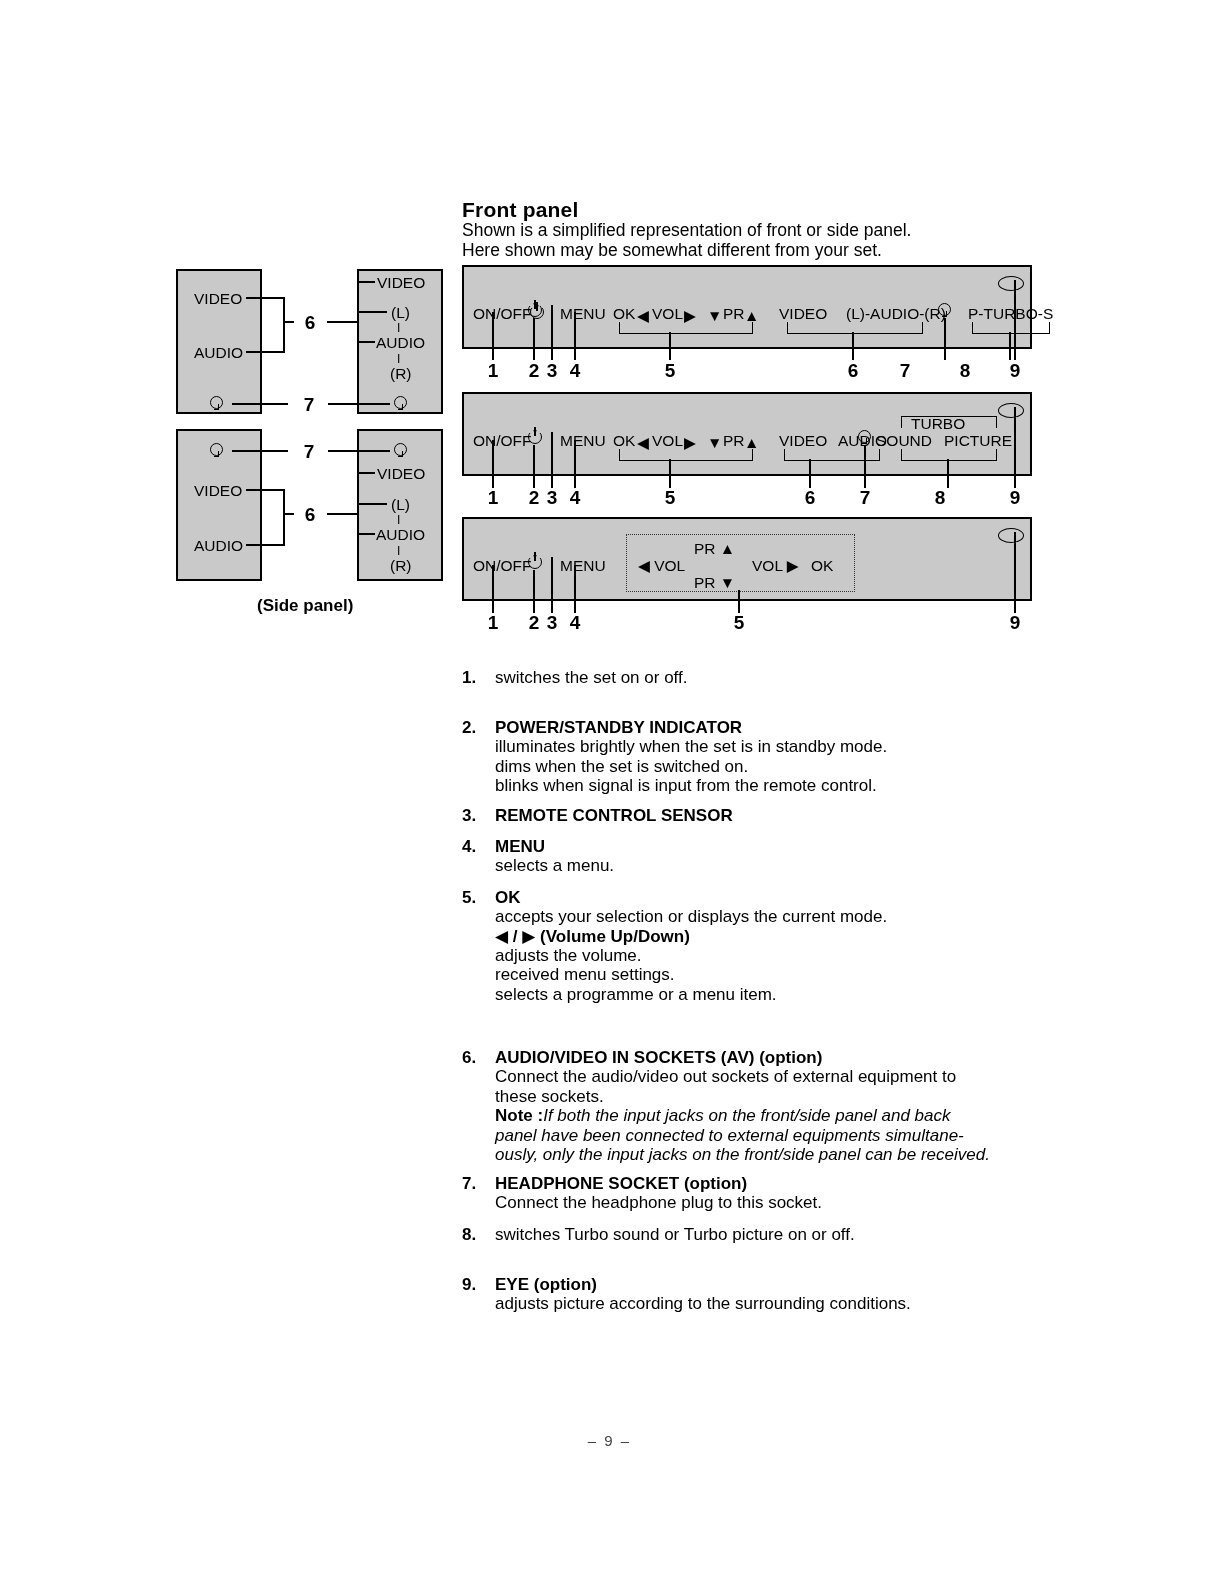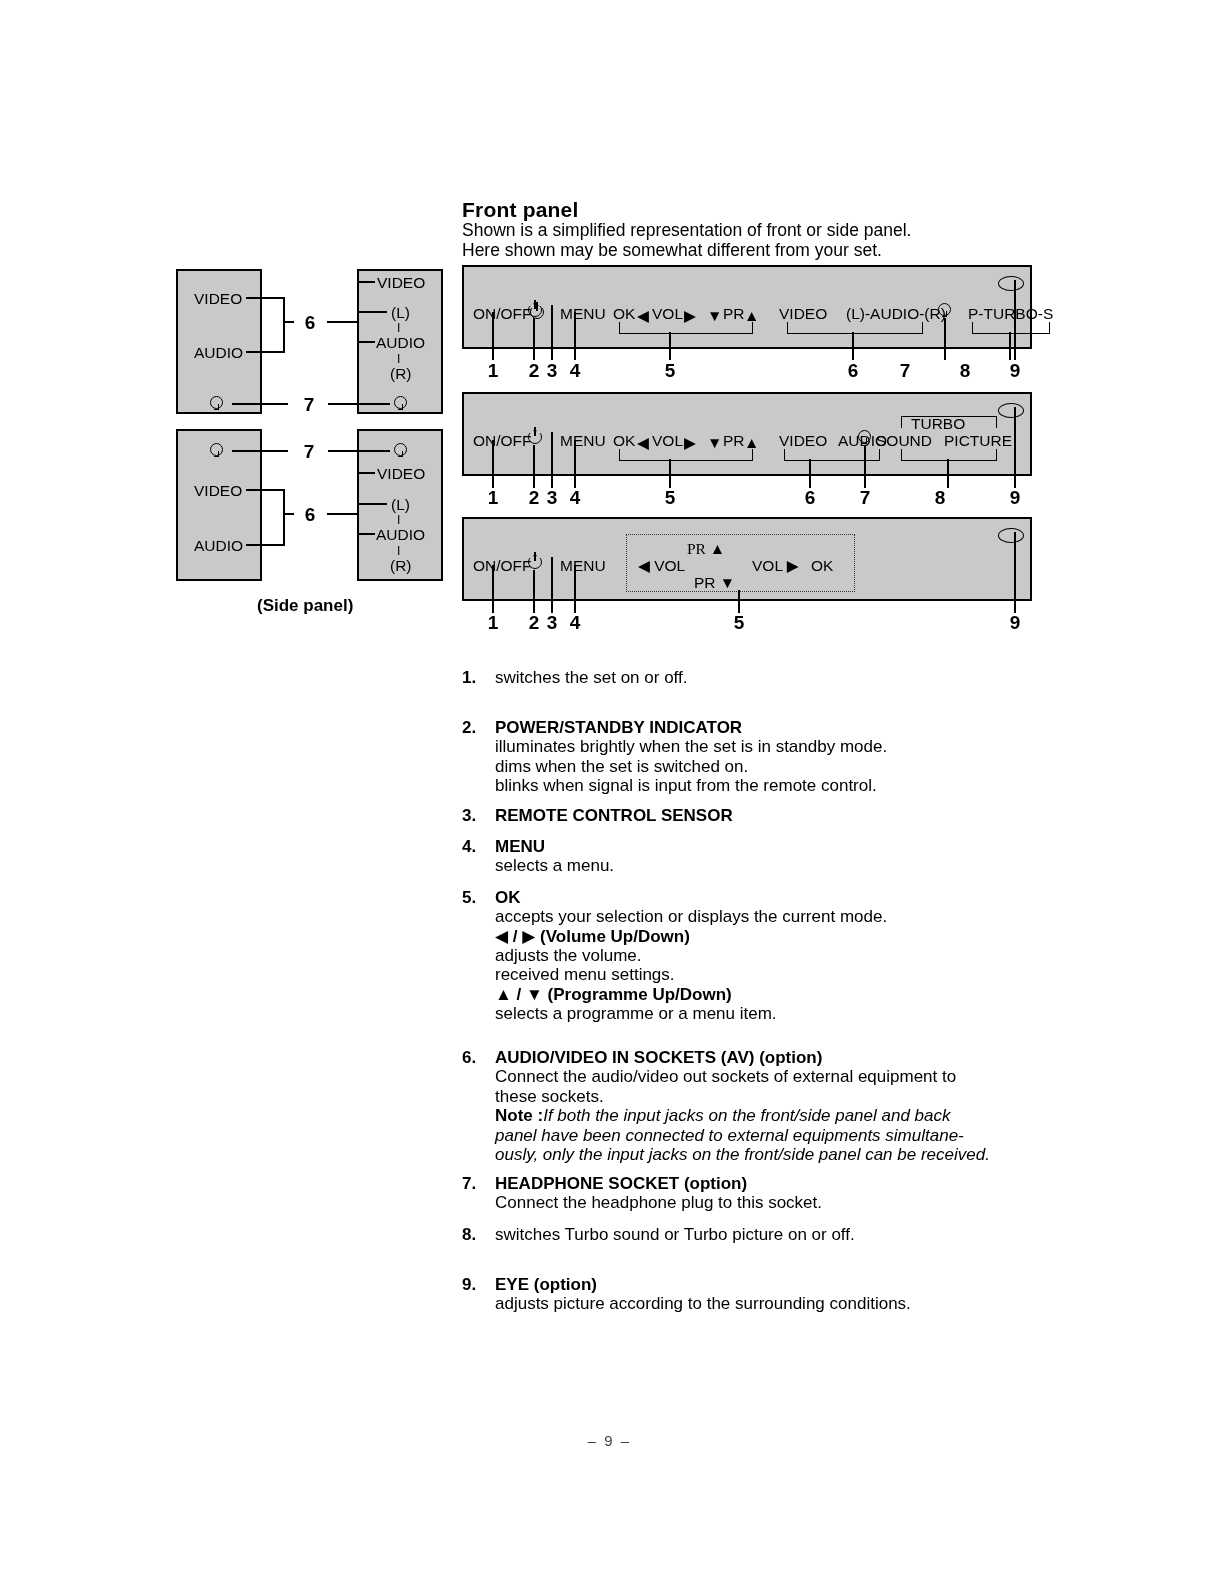--- a/index.html
+++ b/index.html
@@ -240,21 +240,21 @@
   <div class="num" style="left:795px;top:487px;">6</div>
   <div class="num" style="left:850px;top:487px;">7</div>
   <div class="num" style="left:925px;top:487px;">8</div>
   <div class="num" style="left:1000px;top:487px;">9</div>
 
   <div class="panel" style="left:462px;top:517px;width:570px;height:84px;">
     <div class="lbl" style="left:9px;top:39px;">ON/OFF</div>
     <div class="lbl" style="left:96px;top:39px;">MENU</div>
     <div class="dotbox" style="left:162px;top:15px;width:229px;height:58px;"></div>
     <div class="lbl" style="left:174px;top:39px;">◀ VOL</div>
-    <div class="lbl" style="left:223px;top:22px;font-family:Liberation Serif, serif;">PR ▲</div>
+    <div class="lbl" style="left:230px;top:22px;">PR ▲</div>
     <div class="lbl" style="left:230px;top:56px;">PR ▼</div>
     <div class="lbl" style="left:288px;top:39px;">VOL ▶</div>
     <div class="lbl" style="left:347px;top:39px;">OK</div>
     <div class="eye" style="left:534px;top:9px;"></div>
   </div>
   <div class="pw" style="left:527px;top:552px;">
       <i></i>
       <b></b>
     </div>
 
@@ -304,21 +304,20 @@
   </div>
 
   <div class="item" style="top:888px;">
     <span class="n">5.</span>
     <div class="bd">
       <div class="h">OK</div>
       <p>accepts your selection or displays the current mode.</p>
       <div class="h">◀ / ▶ (Volume Up/Down)</div>
       <p>adjusts the volume.</p>
       <p>received menu settings.</p>
-      <div class="h">▲ / ▼ (Programme Up/Down)</div>
       <p>selects a programme or a menu item.</p>
     </div>
   </div>
 
   <div class="item" style="top:1048px;">
     <span class="n">6.</span>
     <div class="bd">
       <div class="h">AUDIO/VIDEO IN SOCKETS (AV) (option)</div>
       <p>Connect the audio/video out sockets of external equipment to</p>
       <p>these sockets.</p>

